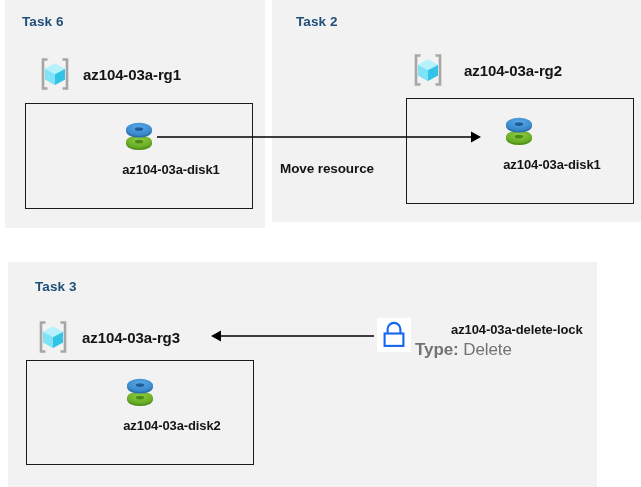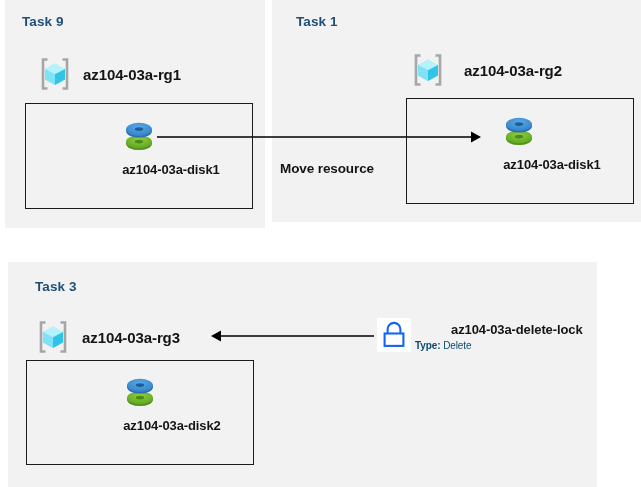--- a/index.html
+++ b/index.html
@@ -94,40 +94,40 @@
     position: absolute;
     font-size: 13px;
     font-weight: bold;
     color: #141414;
     white-space: nowrap;
     letter-spacing: -0.1px;
     margin-left: 36px;
   }
   .lock-type {
     position: absolute;
-    font-size: 10px;
-    color: #0c4a6e;
+    font-size: 17px;
+    color: #737373;
     white-space: nowrap;
     letter-spacing: -0.1px;
     text-align: center;
   }
   .lock-type b { font-weight: bold; }
 
   
   .arrow {
     position: absolute;
   }
   .arrow svg { display: block; overflow: visible; }
 </style>
 </head>
 <body>
 
 <div class="panel" style="left:5px; top:0px; width:260px; height:228px;"></div>
 
-<div class="panel-title" style="left:22px; top:14px;">Task 9</div>
+<div class="panel-title" style="left:22px; top:14px;">Task 6</div>
 
 <div class="rg-icon" style="left:38px; top:57px;">
   <svg viewBox="0 0 34 34" xmlns="http://www.w3.org/2000/svg">
     <path d="M9.5 2.5 L5.0 2.5 L5.0 31.5 L9.5 31.5" fill="none" stroke="#a6a6a6" stroke-width="2.6" stroke-linecap="butt"></path>
     <path d="M24.5 2.5 L29.0 2.5 L29.0 31.5 L24.5 31.5" fill="none" stroke="#a6a6a6" stroke-width="2.6" stroke-linecap="butt"></path>
     <polygon points="17,6.5 27,12 27,22.5 17,28 7,22.5 7,12" fill="#9fecfb"></polygon>
     <polygon points="17,6.5 27,12 17,17.3 7,12" fill="#b5f2fc"></polygon>
     <polygon points="17,17.3 27,12 27,22.5 17,28" fill="#31c4e6"></polygon>
     <polygon points="17,17.3 17,28 7,22.5 7,12" fill="#7fe2f7"></polygon>
   </svg>
@@ -157,21 +157,21 @@
     <ellipse cx="19" cy="15.0" rx="13" ry="6.6" fill="#2a6fae"></ellipse>
     <ellipse cx="19" cy="13.3" rx="13" ry="6.6" fill="url(#d1b)"></ellipse>
     <ellipse cx="19" cy="13.1" rx="4.2" ry="1.9" fill="#1e5c96"></ellipse>
   </svg>
 </div>
 
 <div class="disk-label" style="left:25px; top:162px; width:228px;">az104-03a-disk1</div>
 
 <div class="panel" style="left:272px; top:0px; width:369px; height:222px;"></div>
 
-<div class="panel-title" style="left:296px; top:14px;">Task 1</div>
+<div class="panel-title" style="left:296px; top:14px;">Task 2</div>
 
 <div class="rg-icon" style="left:411px; top:53px;">
   <svg viewBox="0 0 34 34" xmlns="http://www.w3.org/2000/svg">
     <path d="M9.5 2.5 L5.0 2.5 L5.0 31.5 L9.5 31.5" fill="none" stroke="#a6a6a6" stroke-width="2.6" stroke-linecap="butt"></path>
     <path d="M24.5 2.5 L29.0 2.5 L29.0 31.5 L24.5 31.5" fill="none" stroke="#a6a6a6" stroke-width="2.6" stroke-linecap="butt"></path>
     <polygon points="17,6.5 27,12 27,22.5 17,28 7,22.5 7,12" fill="#9fecfb"></polygon>
     <polygon points="17,6.5 27,12 17,17.3 7,12" fill="#b5f2fc"></polygon>
     <polygon points="17,17.3 27,12 27,22.5 17,28" fill="#31c4e6"></polygon>
     <polygon points="17,17.3 17,28 7,22.5 7,12" fill="#7fe2f7"></polygon>
   </svg>

